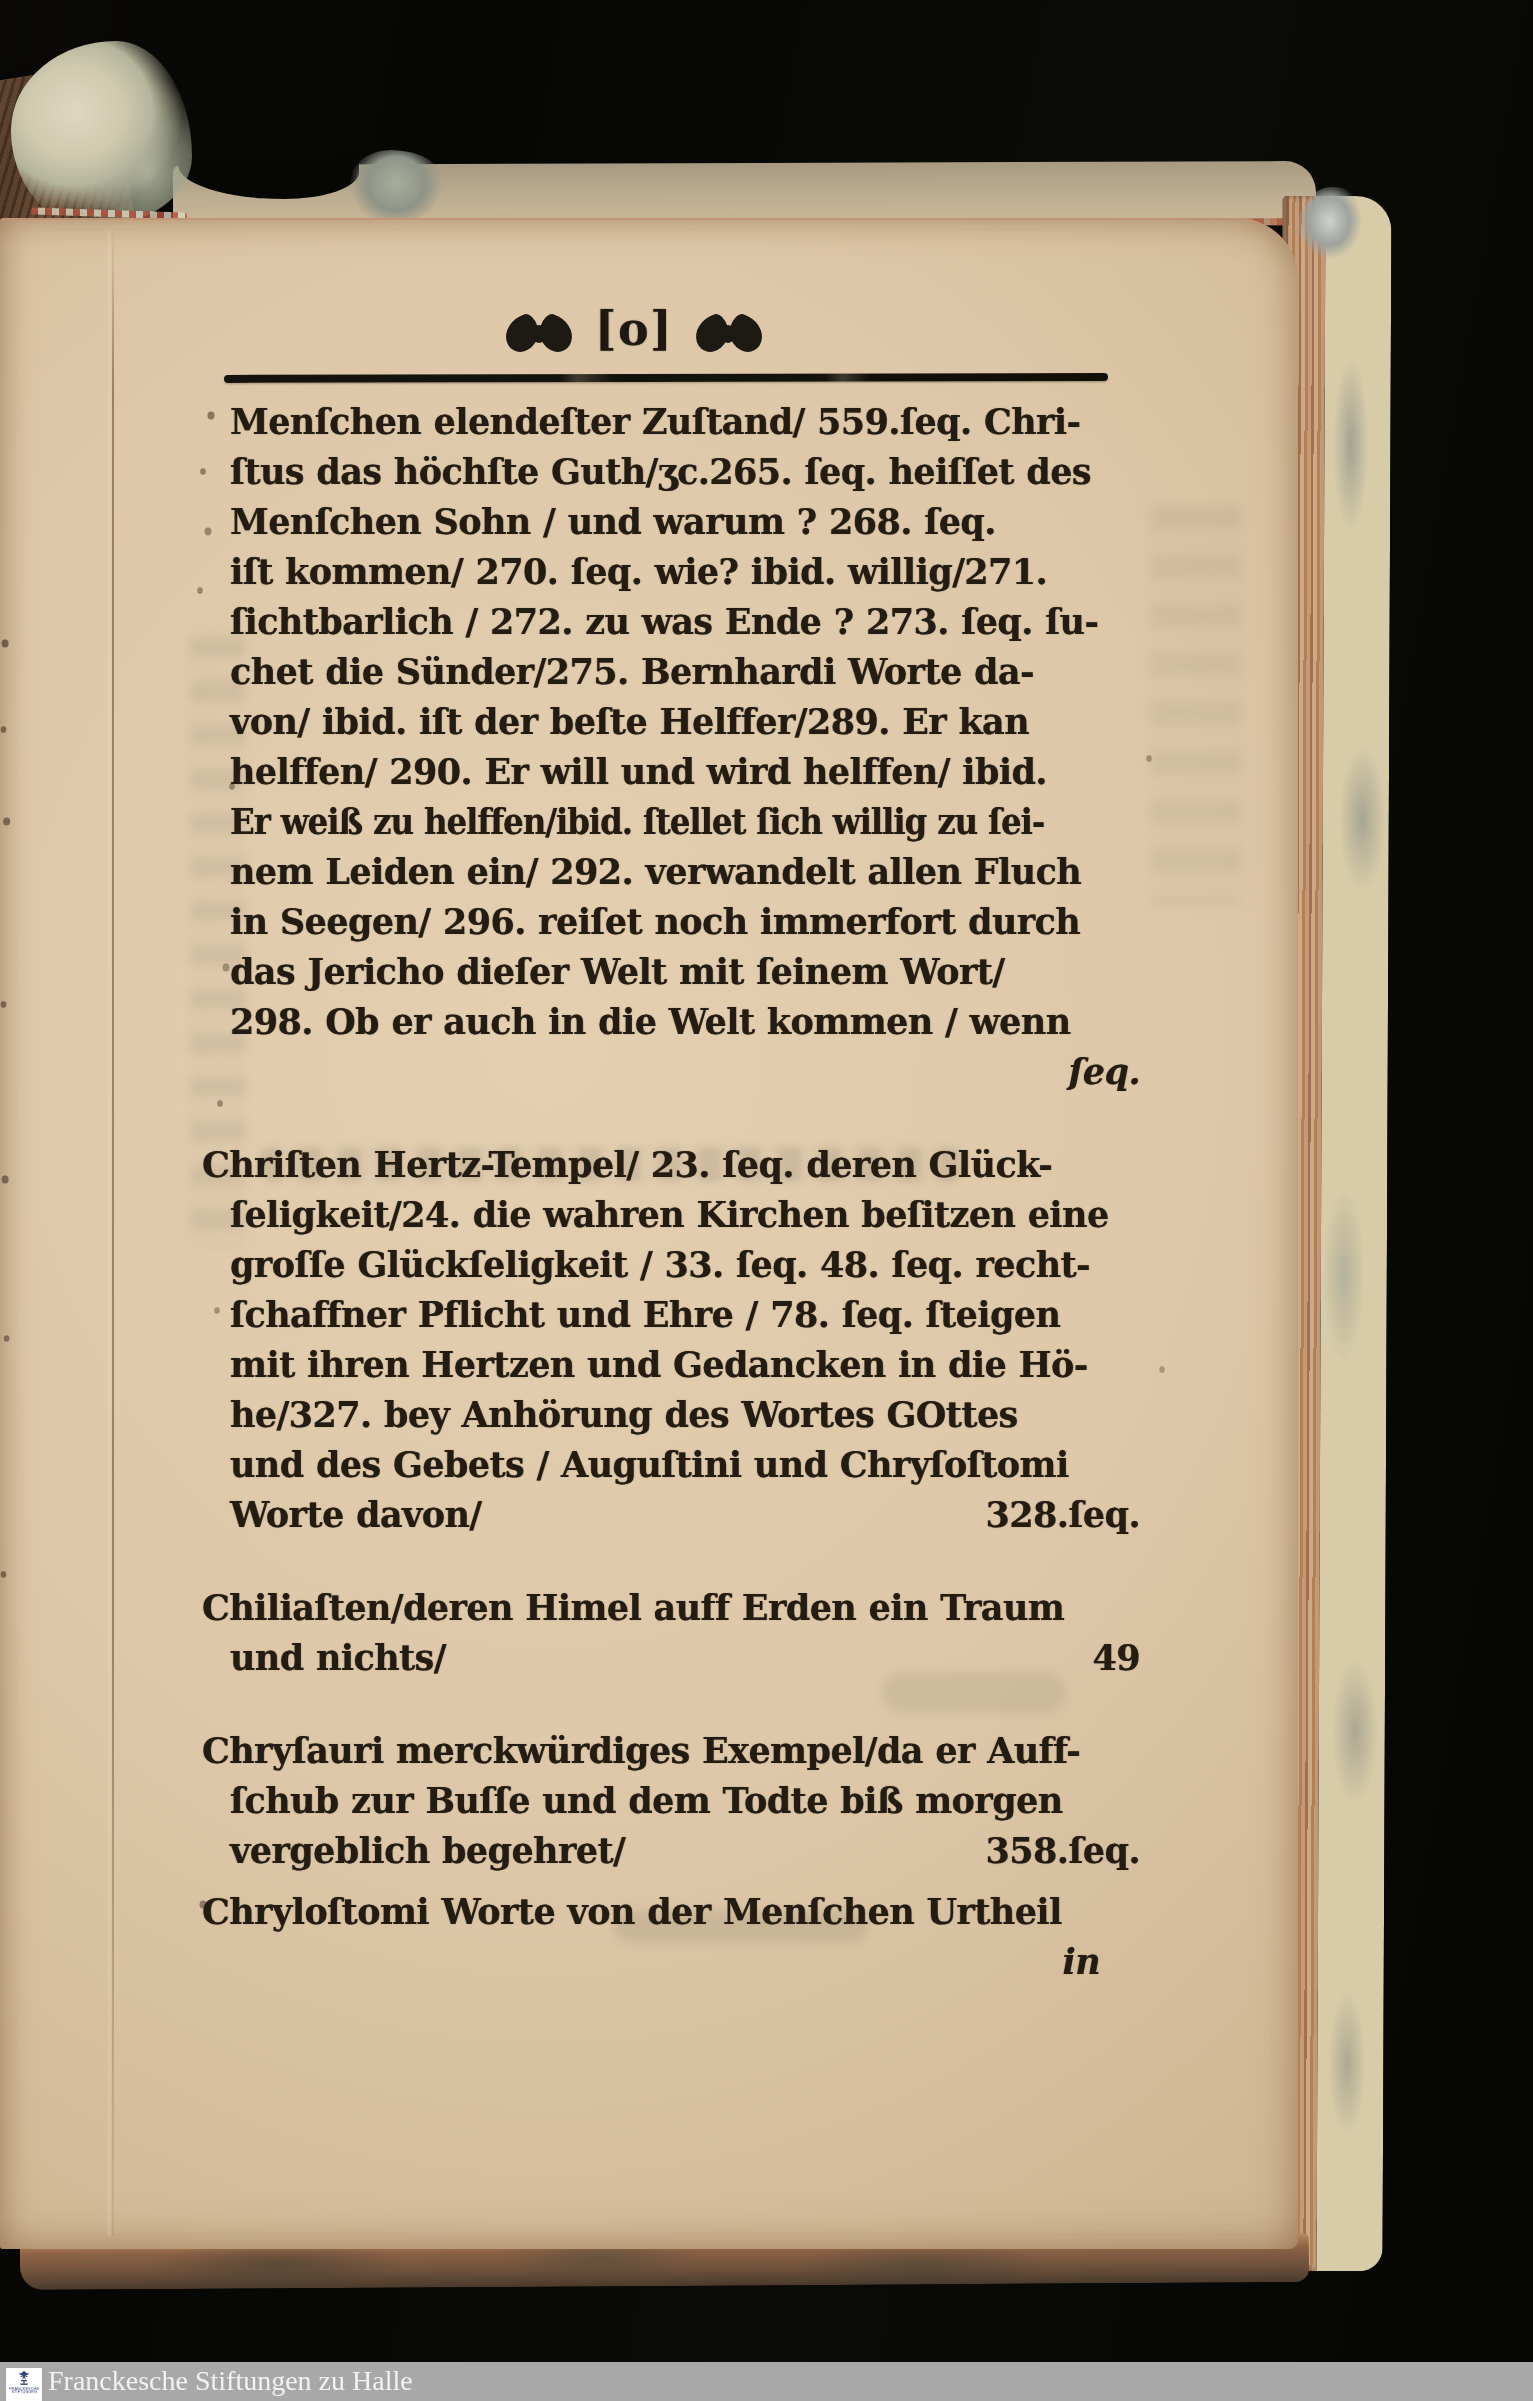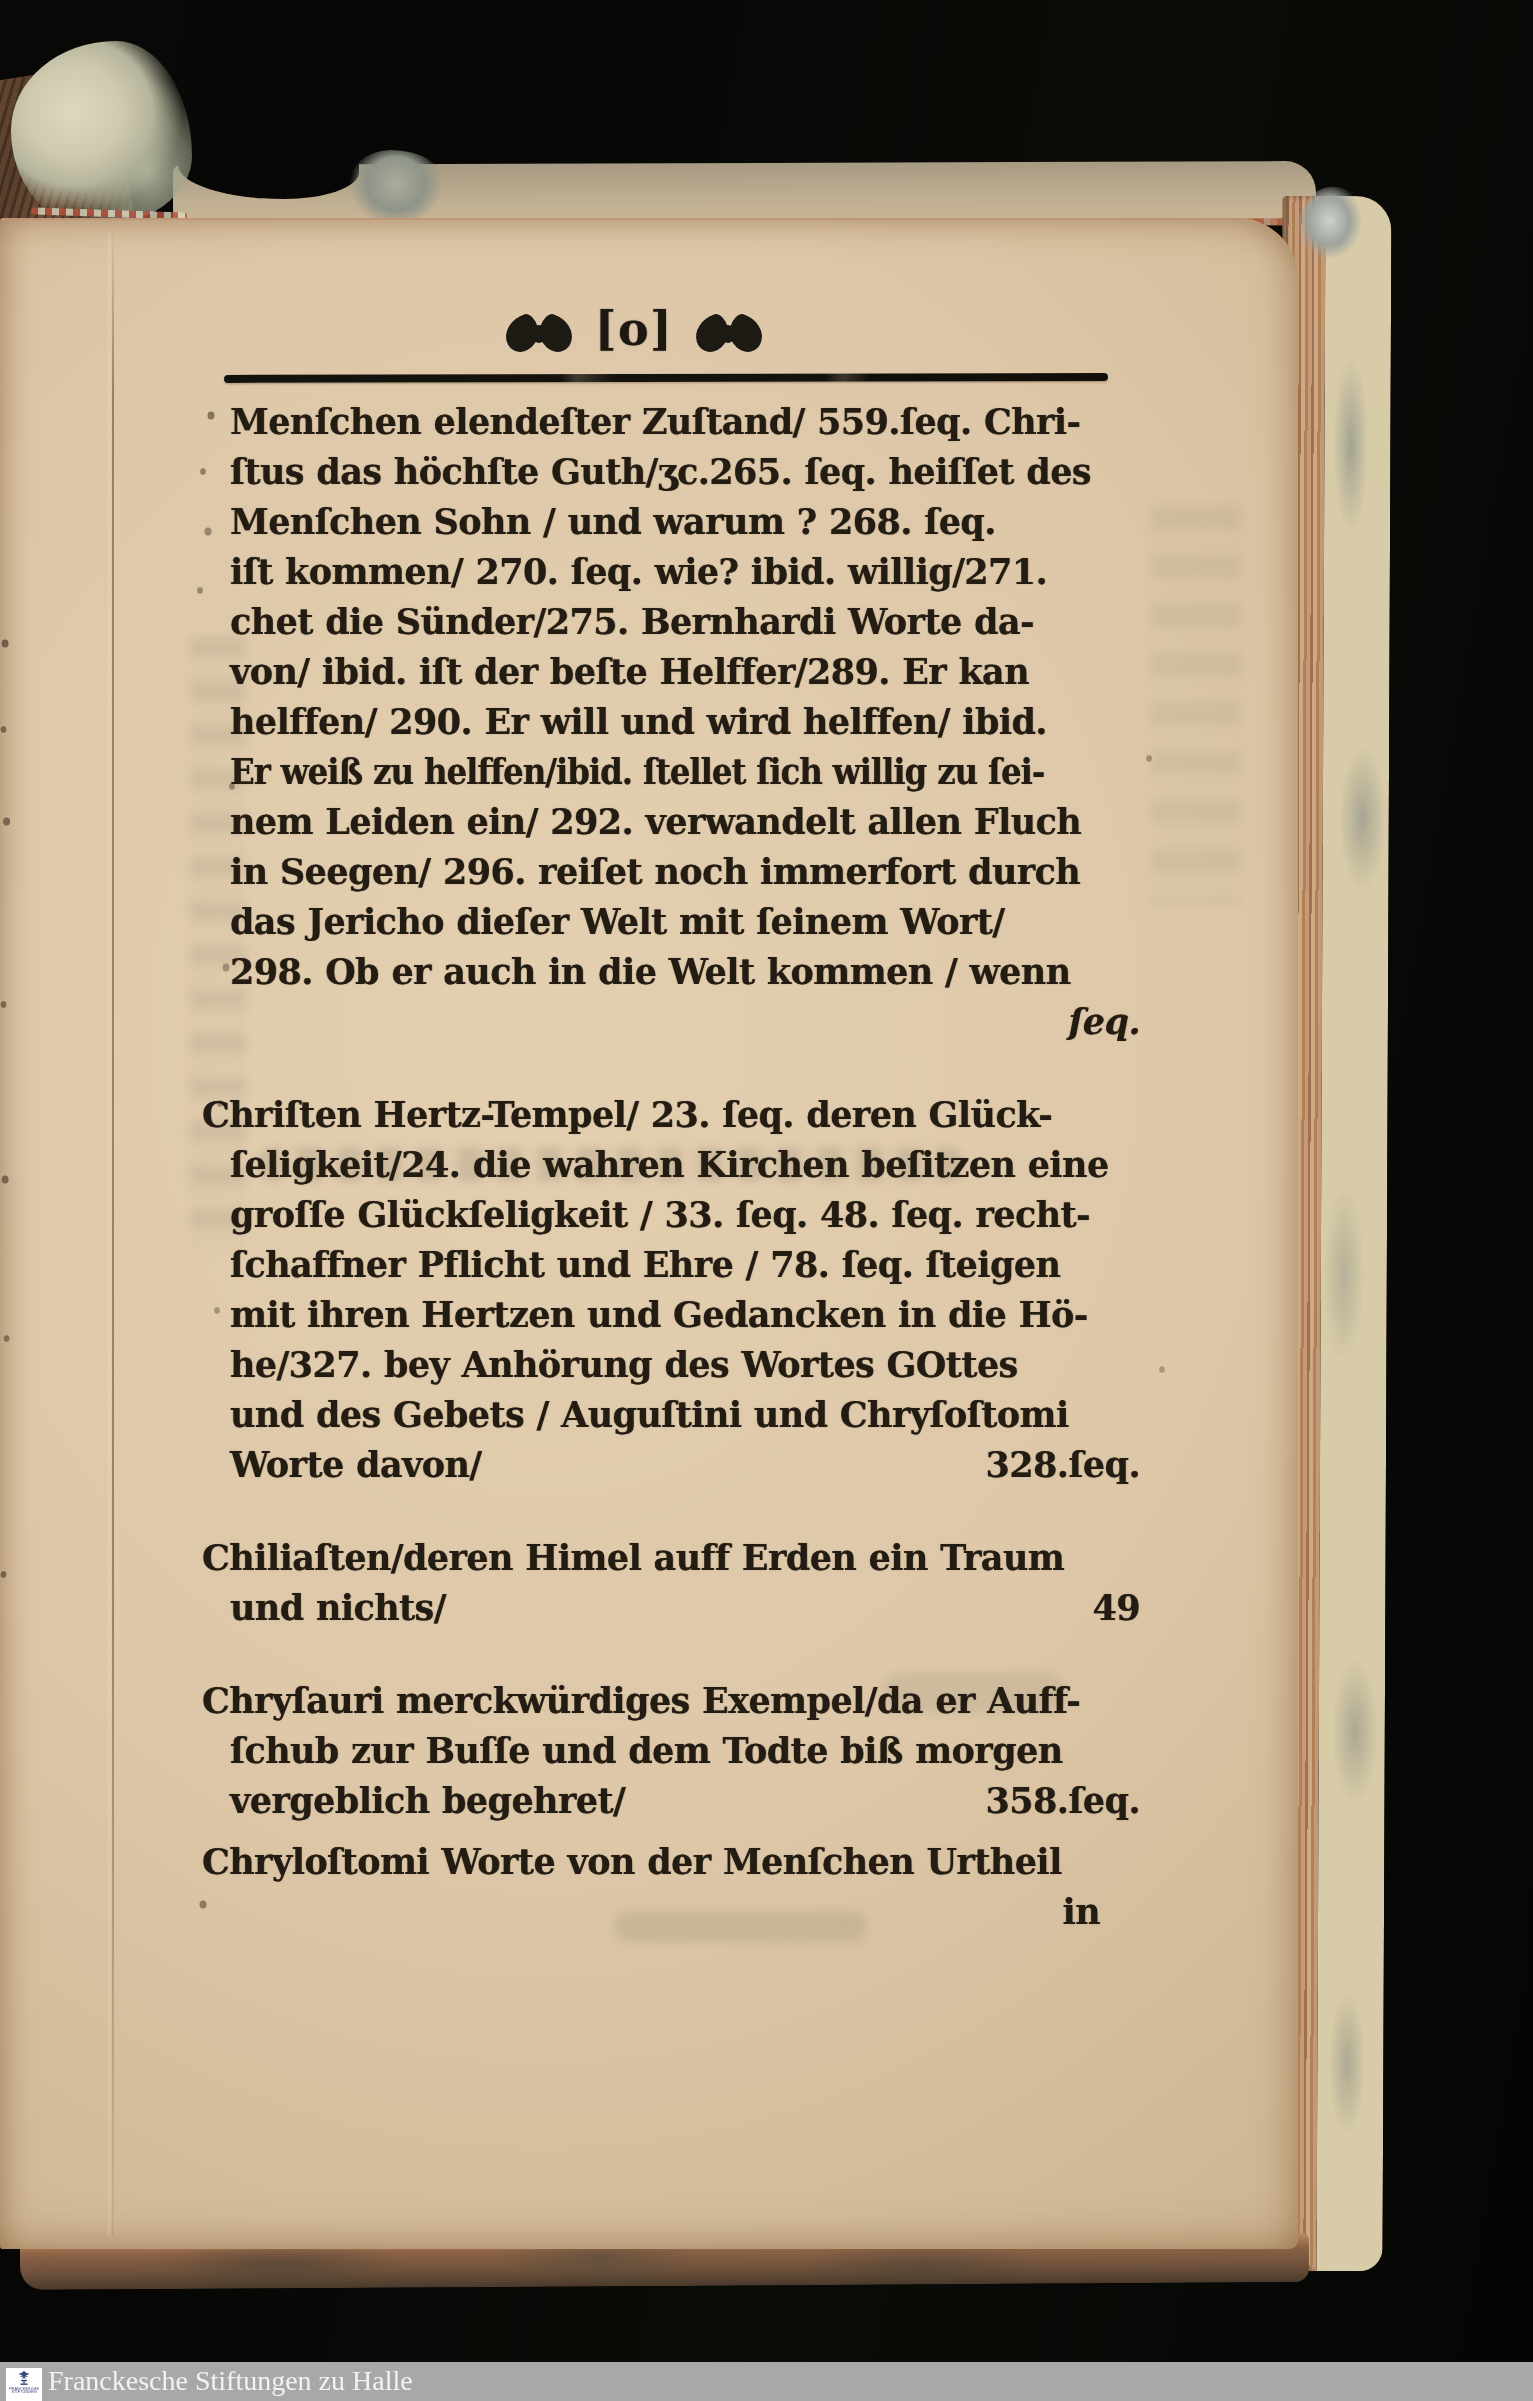--- a/index.html
+++ b/index.html
@@ -98,21 +98,21 @@
   #textblock{position:absolute;left:230px;top:397px;width:910px;color:#221c12;}
   .line{font-size:35px;line-height:50px;font-weight:700;white-space:nowrap;
       letter-spacing:-0.6px;word-spacing:0.8px;
       text-shadow:0.4px 0.4px 0 rgba(40,30,15,.4),-0.4px 0 0 rgba(40,30,15,.28),0 0 1.5px rgba(40,30,15,.25);}
   .line.head{margin-left:-28px;}
   .line.gap{margin-top:43px;}
   .line.smallgap{margin-top:10.7px;}
   .line.right{text-align:right;font-style:italic;}
   .line.tight{transform:scaleX(.93);transform-origin:left center;letter-spacing:-1.2px;}
   .line.split{display:flex;justify-content:space-between;}
-  .line.catch{text-align:right;padding-right:40px;}
+  .line.catch{text-align:right;padding-right:40px;font-style:italic;}
   
   .credit-bar{position:absolute;left:0;top:2362px;width:1534px;height:39px;background:#a8a8a8;}
   .credit-logo{position:absolute;left:6.1px;top:6.1px;width:36px;height:35px;background:#fff;
       display:flex;flex-direction:column;align-items:center;justify-content:flex-start;padding-top:1.5px;box-sizing:border-box;}
   .logo-text{font-family:"Liberation Sans",sans-serif;font-size:6.1px;line-height:5.4px;color:#33427a;
       letter-spacing:0.2px;transform:scale(.62);transform-origin:center top;white-space:nowrap;text-align:center;}
   .credit-text{position:absolute;left:48px;top:0;height:39px;line-height:38px;
       font-family:"Liberation Serif",serif;font-size:28px;color:#f2f2f2;}
 </style>
 </head>
@@ -152,20 +152,21 @@
         <span class="knot"></span>
       </div>
   </div>
   <div class="rule"></div>
 
   <div id="textblock">
       <div class="line ">Menſchen elendeſter Zuſtand/ 559.ſeq. Chri-</div>
       <div class="line ">ſtus das höchſte Guth/ʒc.265. ſeq. heiſſet des</div>
       <div class="line ">Menſchen Sohn / und warum ? 268. ſeq.</div>
       <div class="line ">iſt kommen/ 270. ſeq. wie? ibid. willig/271.</div>
+      <div class="line ">ſichtbarlich / 272. zu was Ende ? 273. ſeq. ſu-</div>
       <div class="line ">chet die Sünder/275. Bernhardi Worte da-</div>
       <div class="line ">von/ ibid. iſt der beſte Helffer/289. Er kan</div>
       <div class="line ">helffen/ 290. Er will und wird helffen/ ibid.</div>
       <div class="line tight">Er weiß zu helffen/ibid. ſtellet ſich willig zu ſei-</div>
       <div class="line ">nem Leiden ein/ 292. verwandelt allen Fluch</div>
       <div class="line ">in Seegen/ 296. reiſet noch immerfort durch</div>
       <div class="line ">das Jericho dieſer Welt mit ſeinem Wort/</div>
       <div class="line ">298. Ob er auch in die Welt kommen / wenn</div>
       <div class="line right">ſeq.</div>
       <div class="line head gap">Chriſten Hertz-Tempel/ 23. ſeq. deren Glück-</div>

